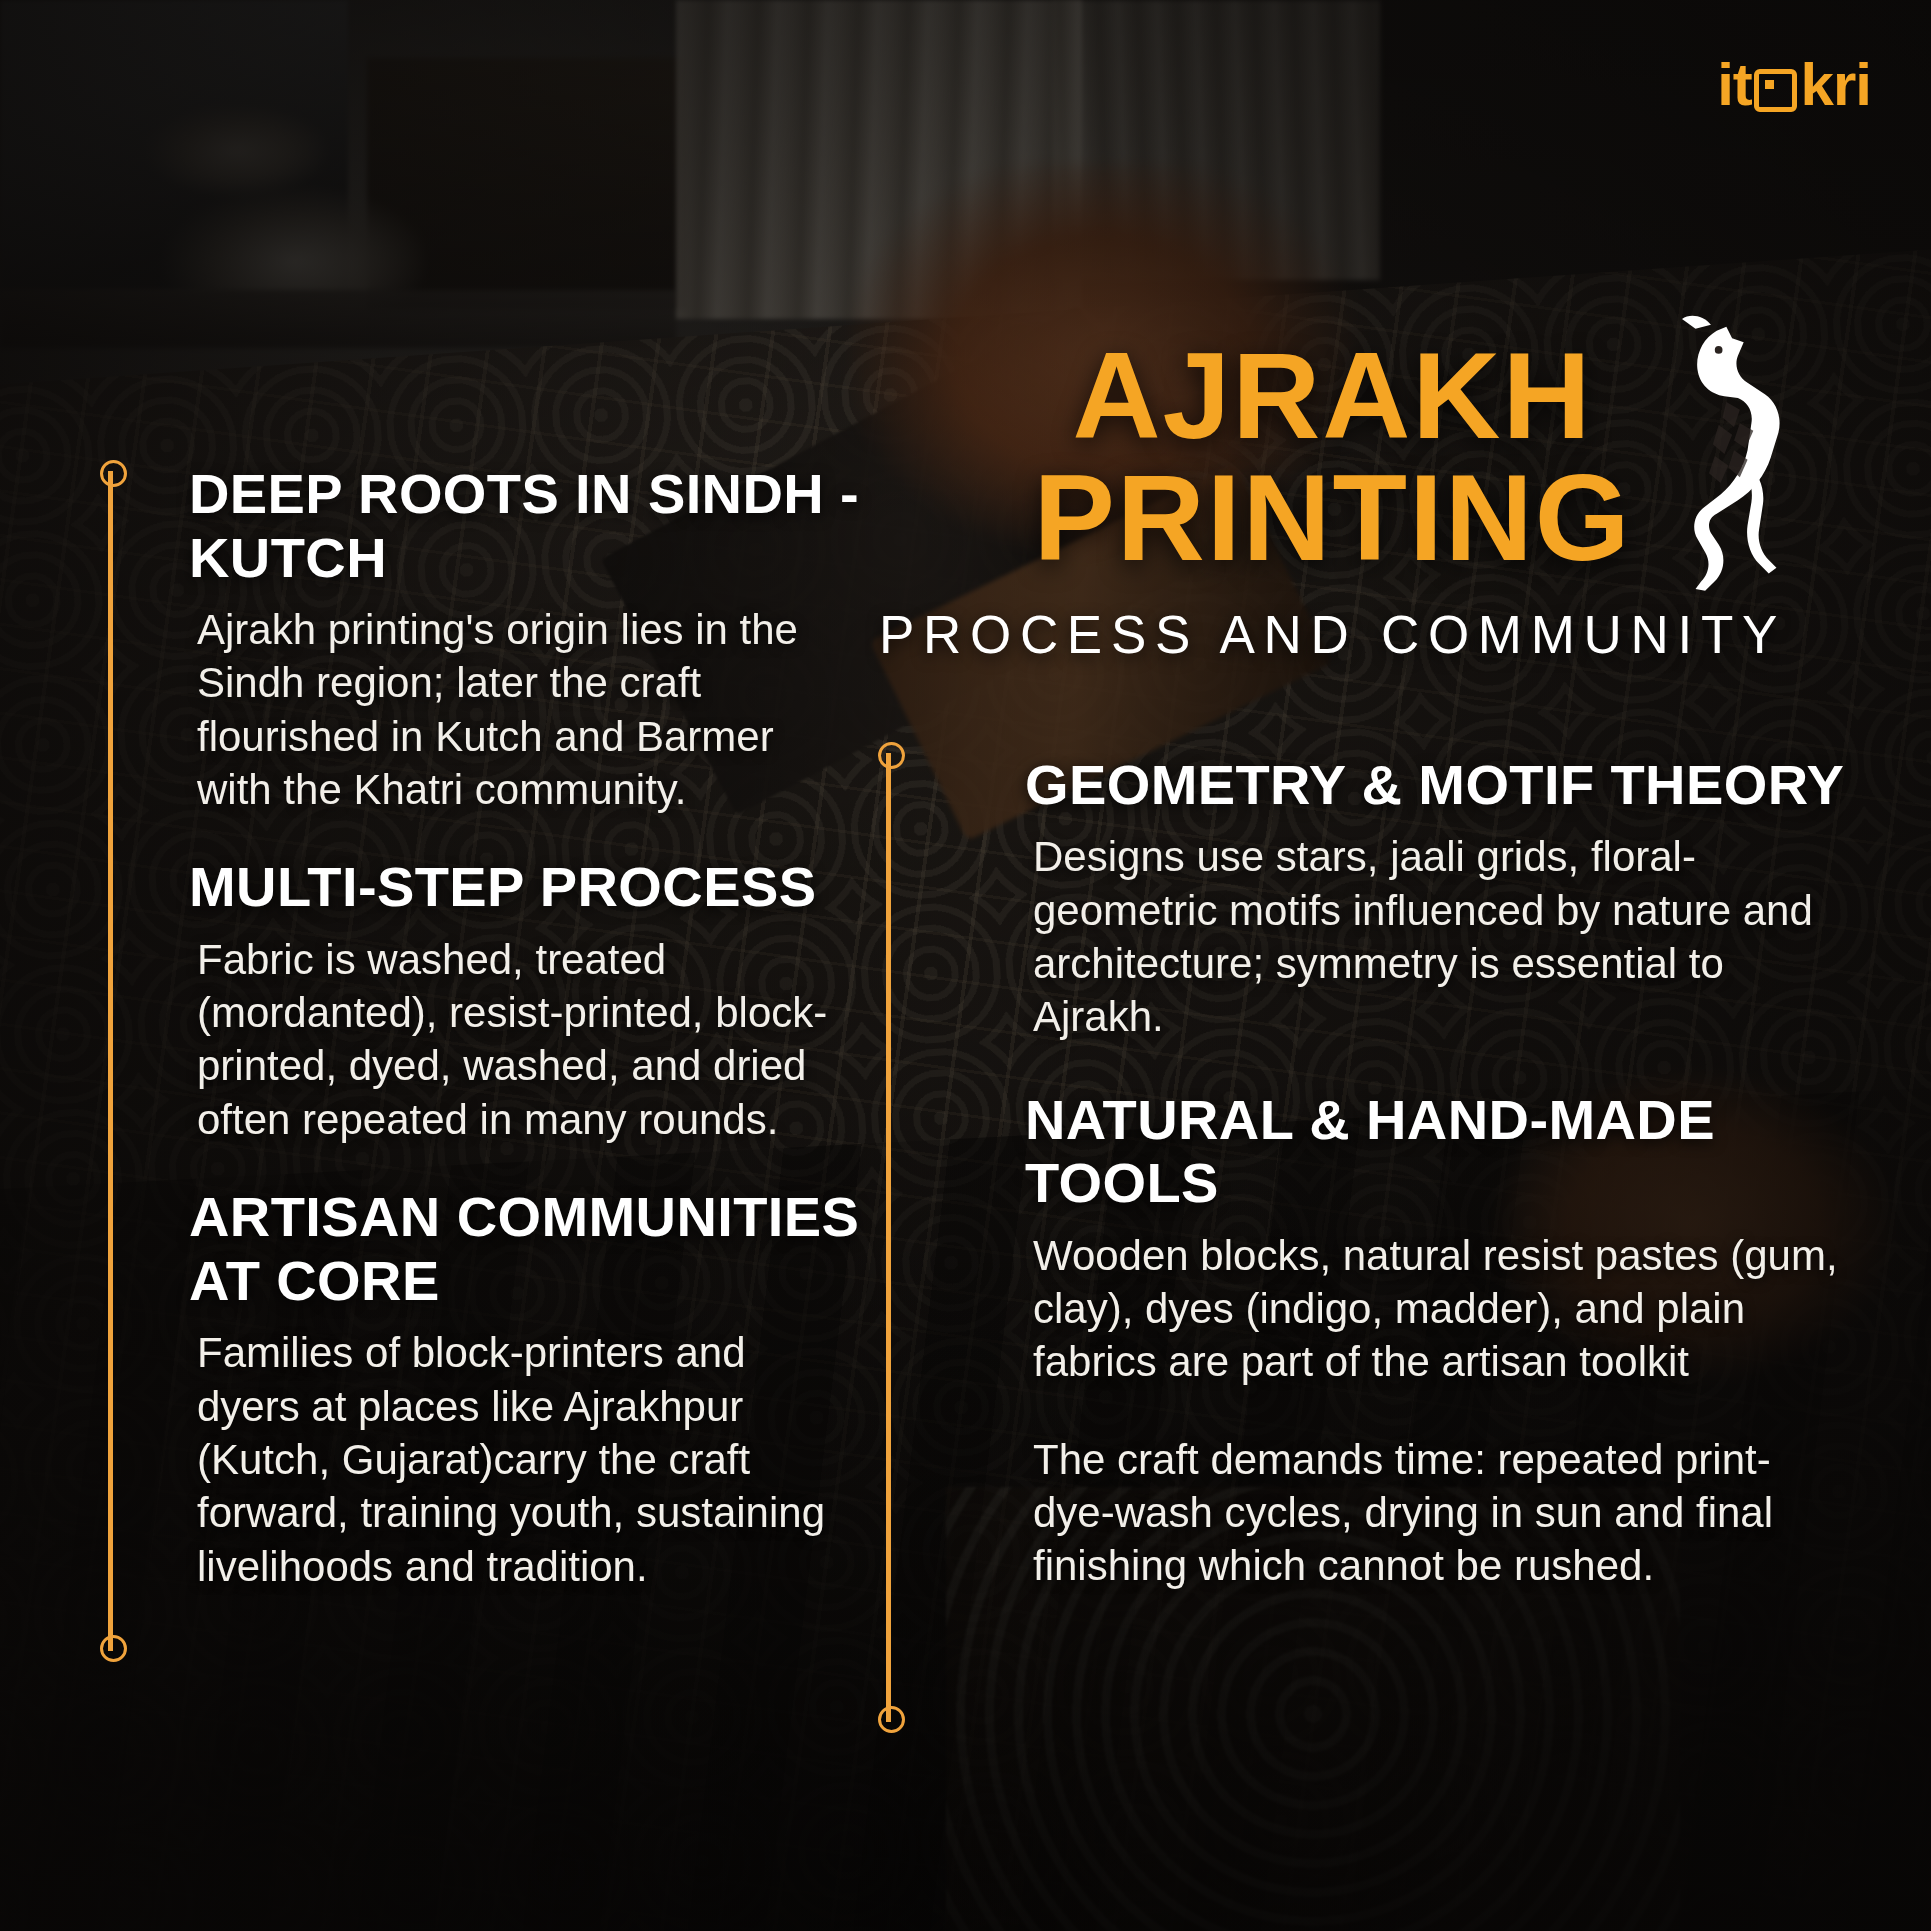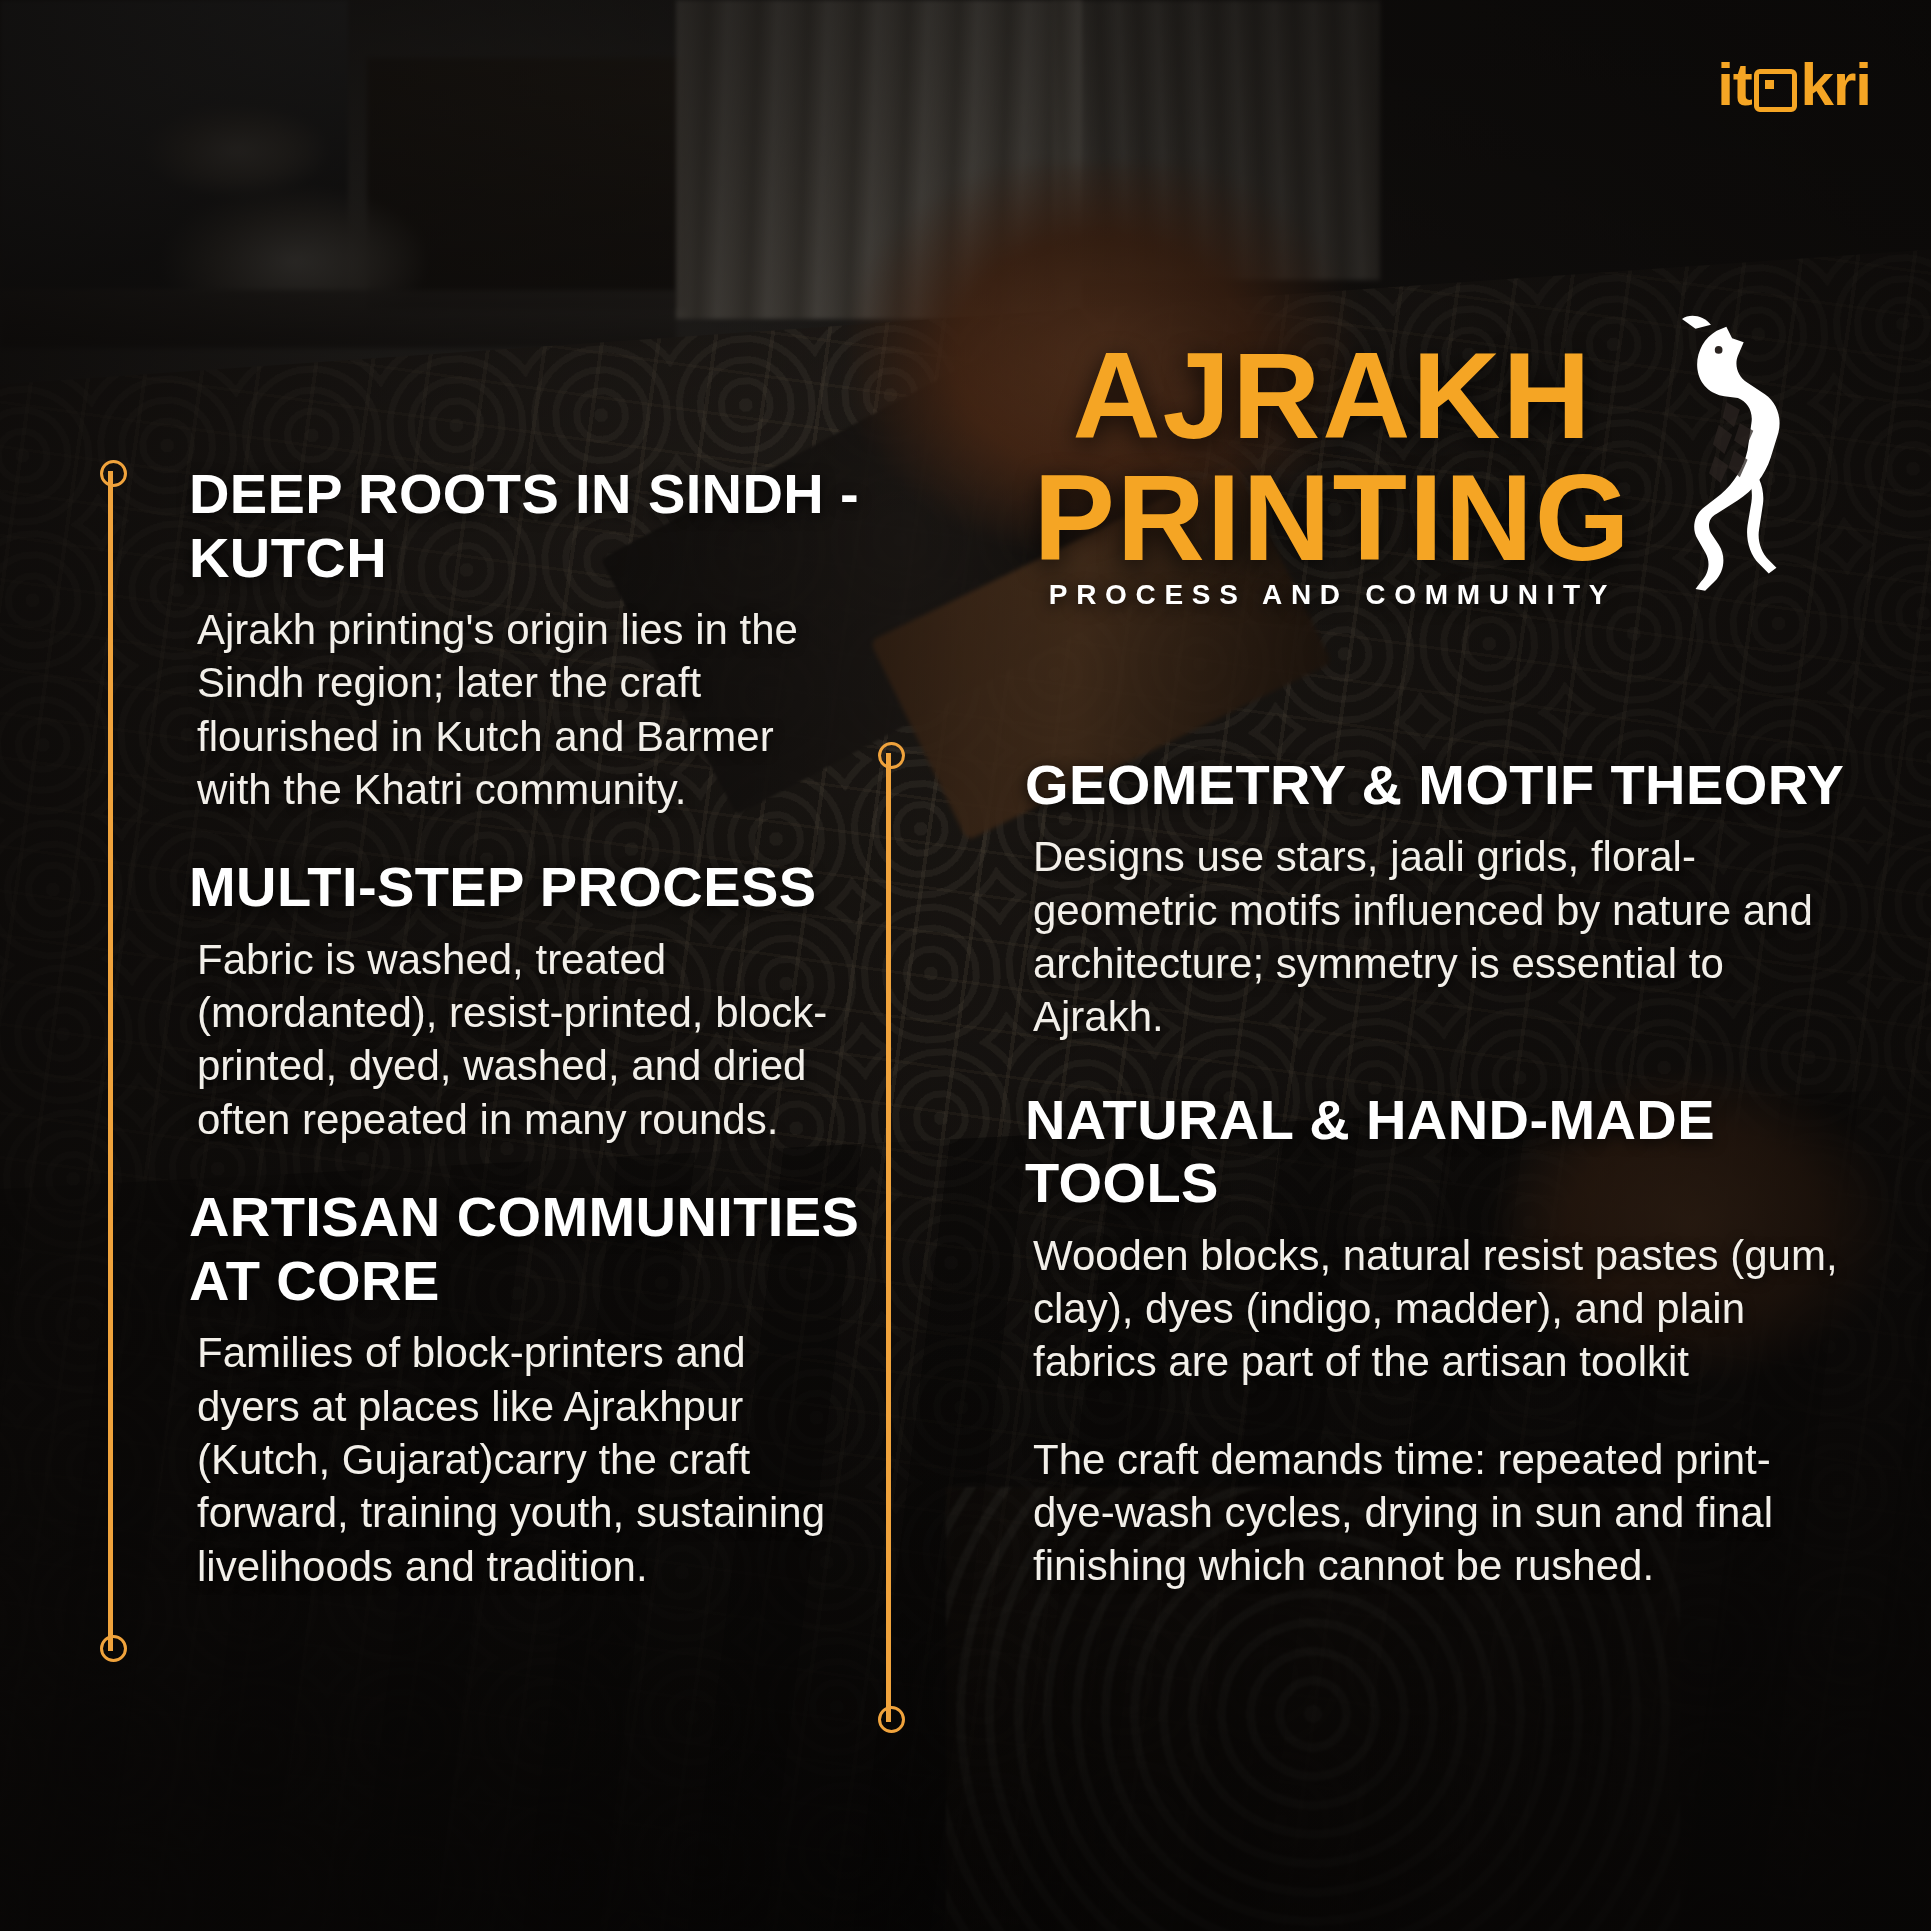--- a/index.html
+++ b/index.html
@@ -211,22 +211,23 @@
   .hero h1 {
     margin: 0;
     font-size: 122px;
     line-height: 1.0;
     font-weight: 700;
     color: #f5a524;
     letter-spacing: 1.9px;
     text-shadow: 0 5.8px 25px rgba(0,0,0,.75);
   }
   .hero .sub {
-    font-size: 28px;
-    font-weight: 700;
+    margin-top: 25px;
+    font-size: 53px;
+    font-weight: 400;
     letter-spacing: 8.7px;
     color: #ffffff;
     text-shadow: 0 3.9px 15.4px rgba(0,0,0,.8);
   }
 
   
   .goat {
     position: absolute;
     left: 1603px; top: 309px;
     width: 212px; height: 290px;

